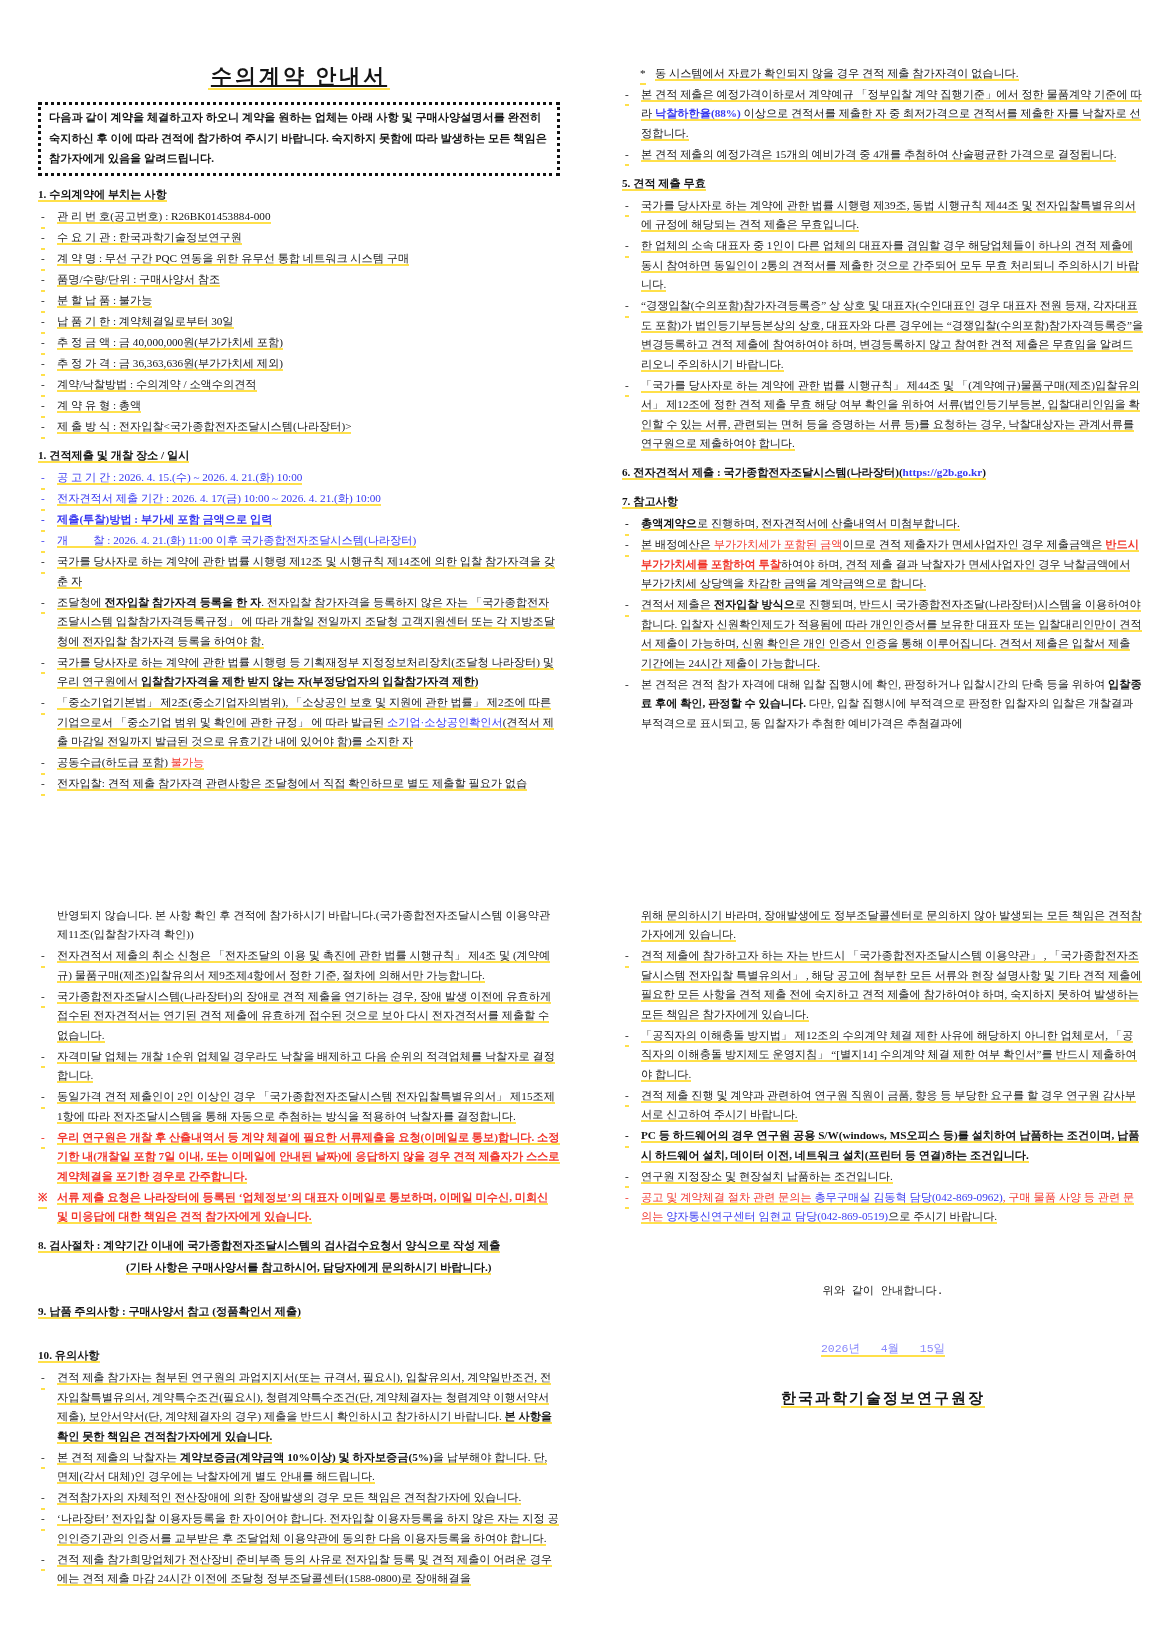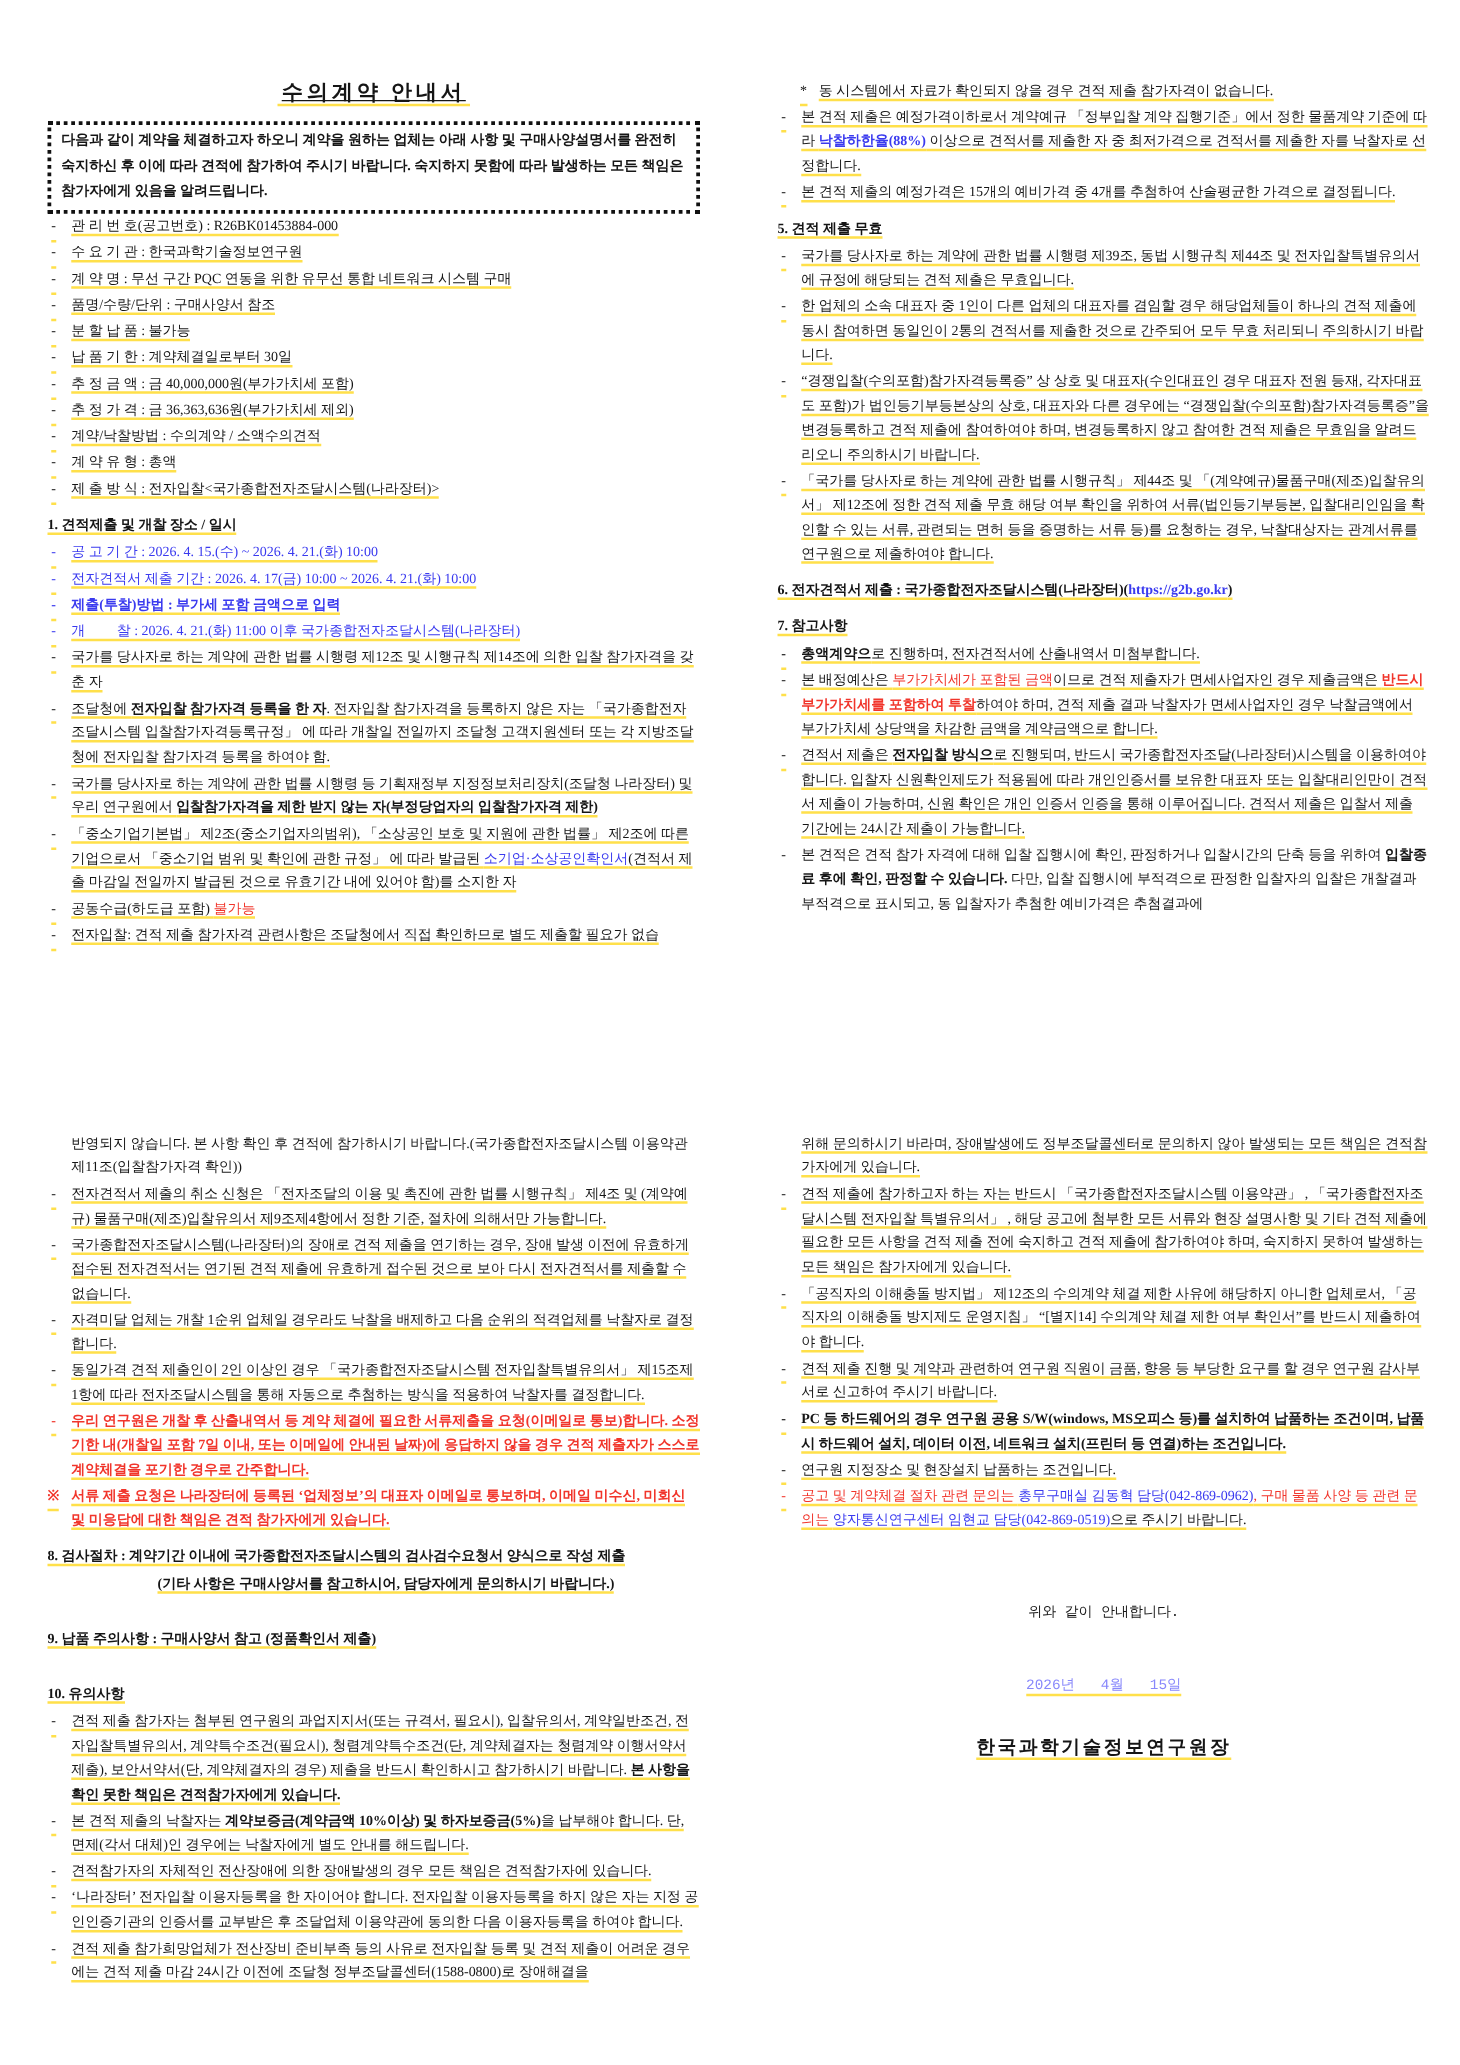--- a/index.html
+++ b/index.html
@@ -4,21 +4,21 @@
 <style>
   html,body{margin:0;padding:0;background:#ffffff;}
   body{width:1168px;height:1652px;overflow:hidden;
        font-family:"Liberation Serif","DejaVu Serif",serif;color:#151515;}
   .sheet{display:grid;grid-template-columns:584px 584px;grid-template-rows:826px 826px;
          width:1168px;height:1652px;}
   .page{box-sizing:border-box;padding:62px 24px 0 38px;overflow:hidden;background:#fff;}
   .page.bottom{padding-top:78px;}
 
   .titleline{text-align:center;margin:0 0 12px 0;}
-  .title-text{font-size:17px;font-weight:700;letter-spacing:3px;
+  .title-text{font-size:21px;font-weight:700;letter-spacing:3px;
               text-decoration:underline;border-bottom:2px solid #ffe04a;padding:0 3px;}
 
   .notice{border:3px dotted #111;padding:2px 8px 4px 8px;font-weight:700;
           font-size:11.2px;line-height:20.5px;margin:2px 0 0 0;}
 
   .blk{position:relative;font-size:11.2px;line-height:19.5px;margin:1.5px 0;}
   .h{font-weight:700;margin:9.5px 0 2.5px 0;}
   .item{padding-left:19px;}
   .item>.marker{position:absolute;left:3px;top:0;}
   .xitem{padding-left:19px;}
@@ -39,20 +39,21 @@
   .lk{color:#3a3aef;cursor:pointer;}
   .hl{border-bottom:2px solid #ffe04a;}
 </style>
 </head>
 <body>
 
 <div id="doc" class="sheet">
     <div class="page">
       <div class="titleline"><span class="title-text">수의계약 안내서</span></div>
       <div class="notice"><span>다음과 같이 계약을 체결하고자 하오니 계약을 원하는 업체는 아래 사항 및 구매사양설명서를 완전히 숙지하신 후 이에 따라 견적에 참가하여 주시기 바랍니다. 숙지하지 못함에 따라 발생하는 모든 책임은 참가자에게 있음을 알려드립니다.</span></div>
+      <div class="blk h"><span class="b hl">1. 수의계약에 부치는 사항</span></div>
       <div class="blk item"><span class="marker hl">-</span><span class="hl">관 리 번 호(공고번호) : R26BK01453884-000</span></div>
       <div class="blk item"><span class="marker hl">-</span><span class="hl">수 요 기 관 : 한국과학기술정보연구원</span></div>
       <div class="blk item"><span class="marker hl">-</span><span class="hl">계  약  명 :  무선 구간 PQC 연동을 위한 유무선 통합 네트워크 시스템 구매</span></div>
       <div class="blk item"><span class="marker hl">-</span><span class="hl">품명/수량/단위 : 구매사양서 참조</span></div>
       <div class="blk item"><span class="marker hl">-</span><span class="hl">분 할 납 품 : 불가능</span></div>
       <div class="blk item"><span class="marker hl">-</span><span class="hl">납 품 기 한 : 계약체결일로부터 30일</span></div>
       <div class="blk item"><span class="marker hl">-</span><span class="hl">추 정 금 액 : 금 40,000,000원(부가가치세 포함)</span></div>
       <div class="blk item"><span class="marker hl">-</span><span class="hl">추 정 가 격 : 금 36,363,636원(부가가치세 제외)</span></div>
       <div class="blk item"><span class="marker hl">-</span><span class="hl">계약/낙찰방법 : 수의계약 / 소액수의견적</span></div>
       <div class="blk item"><span class="marker hl">-</span><span class="hl">계 약 유 형 : 총액</span></div>

